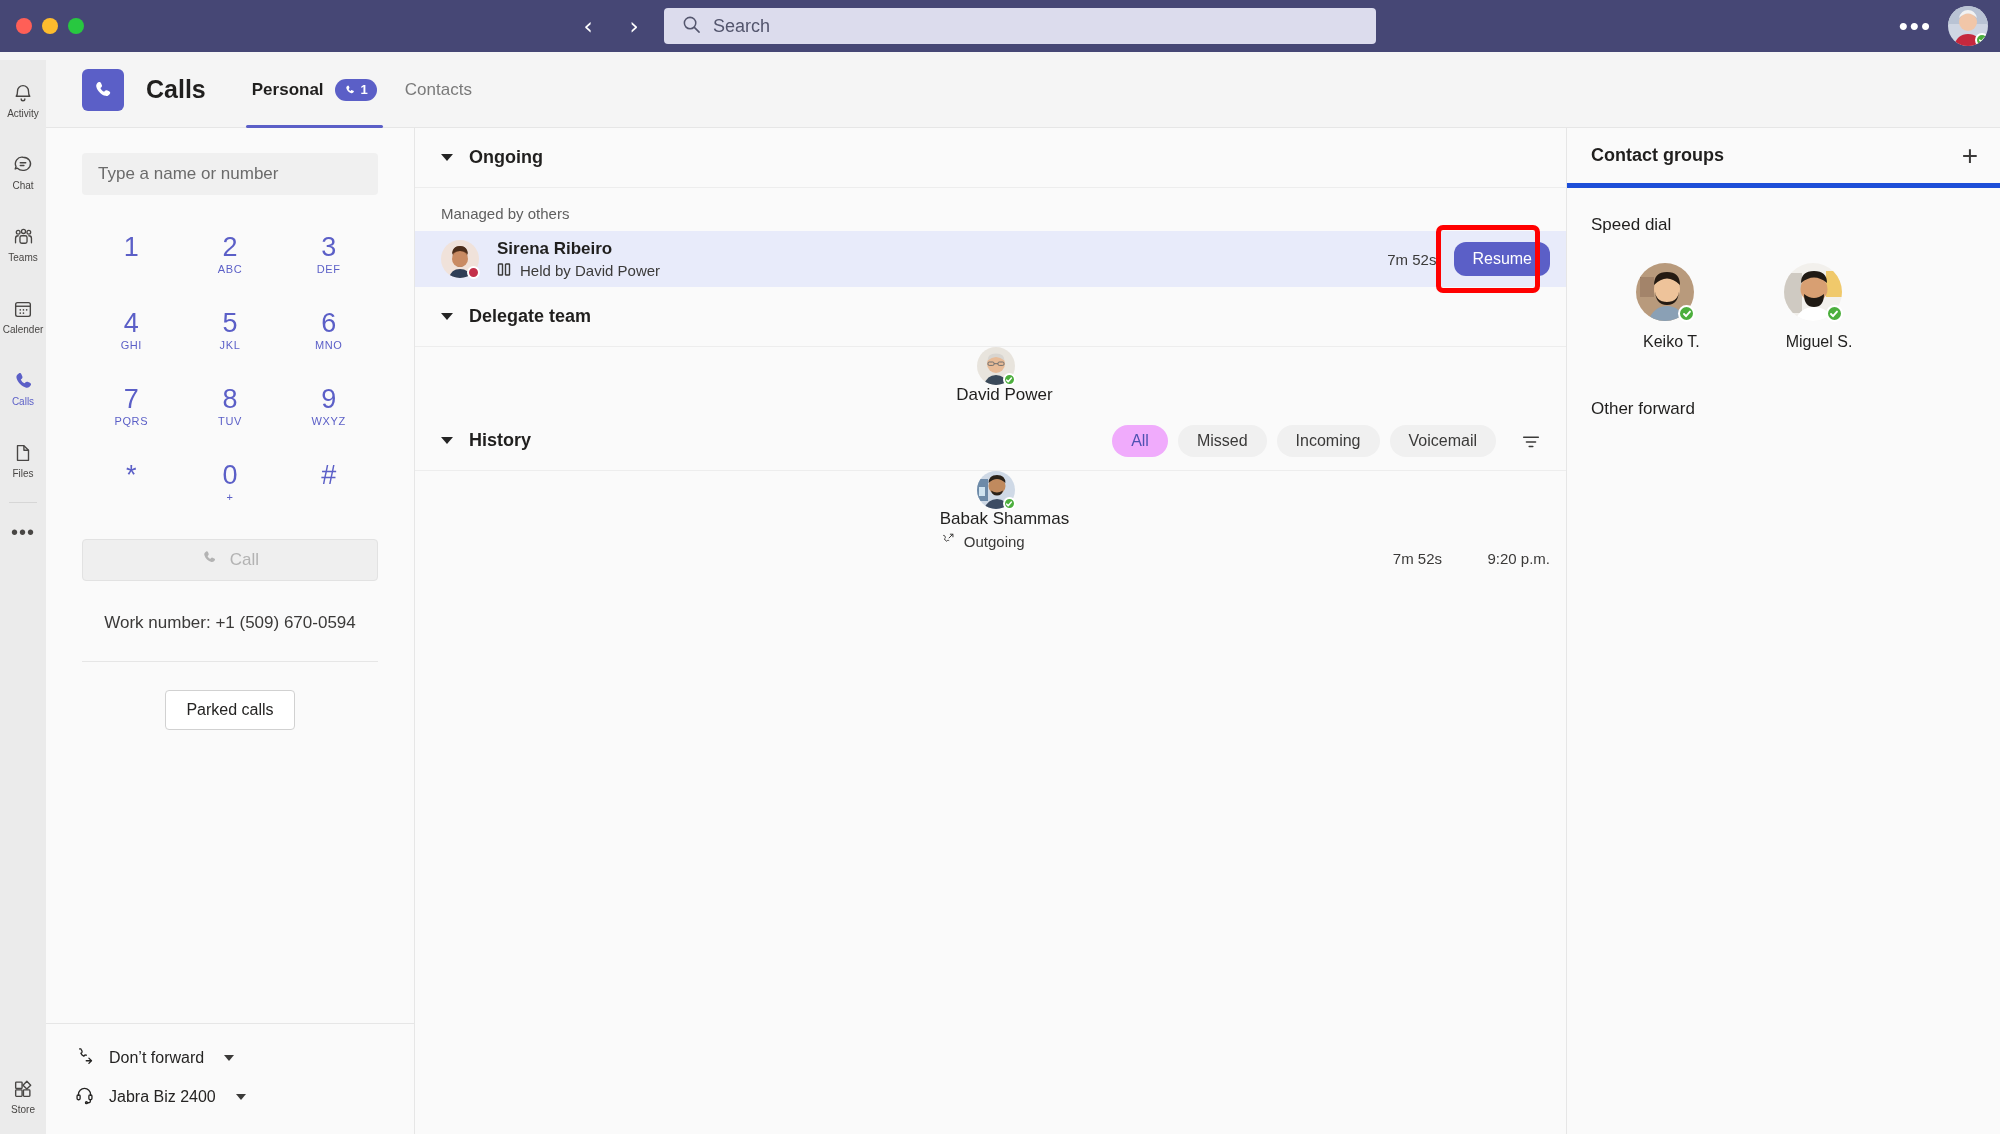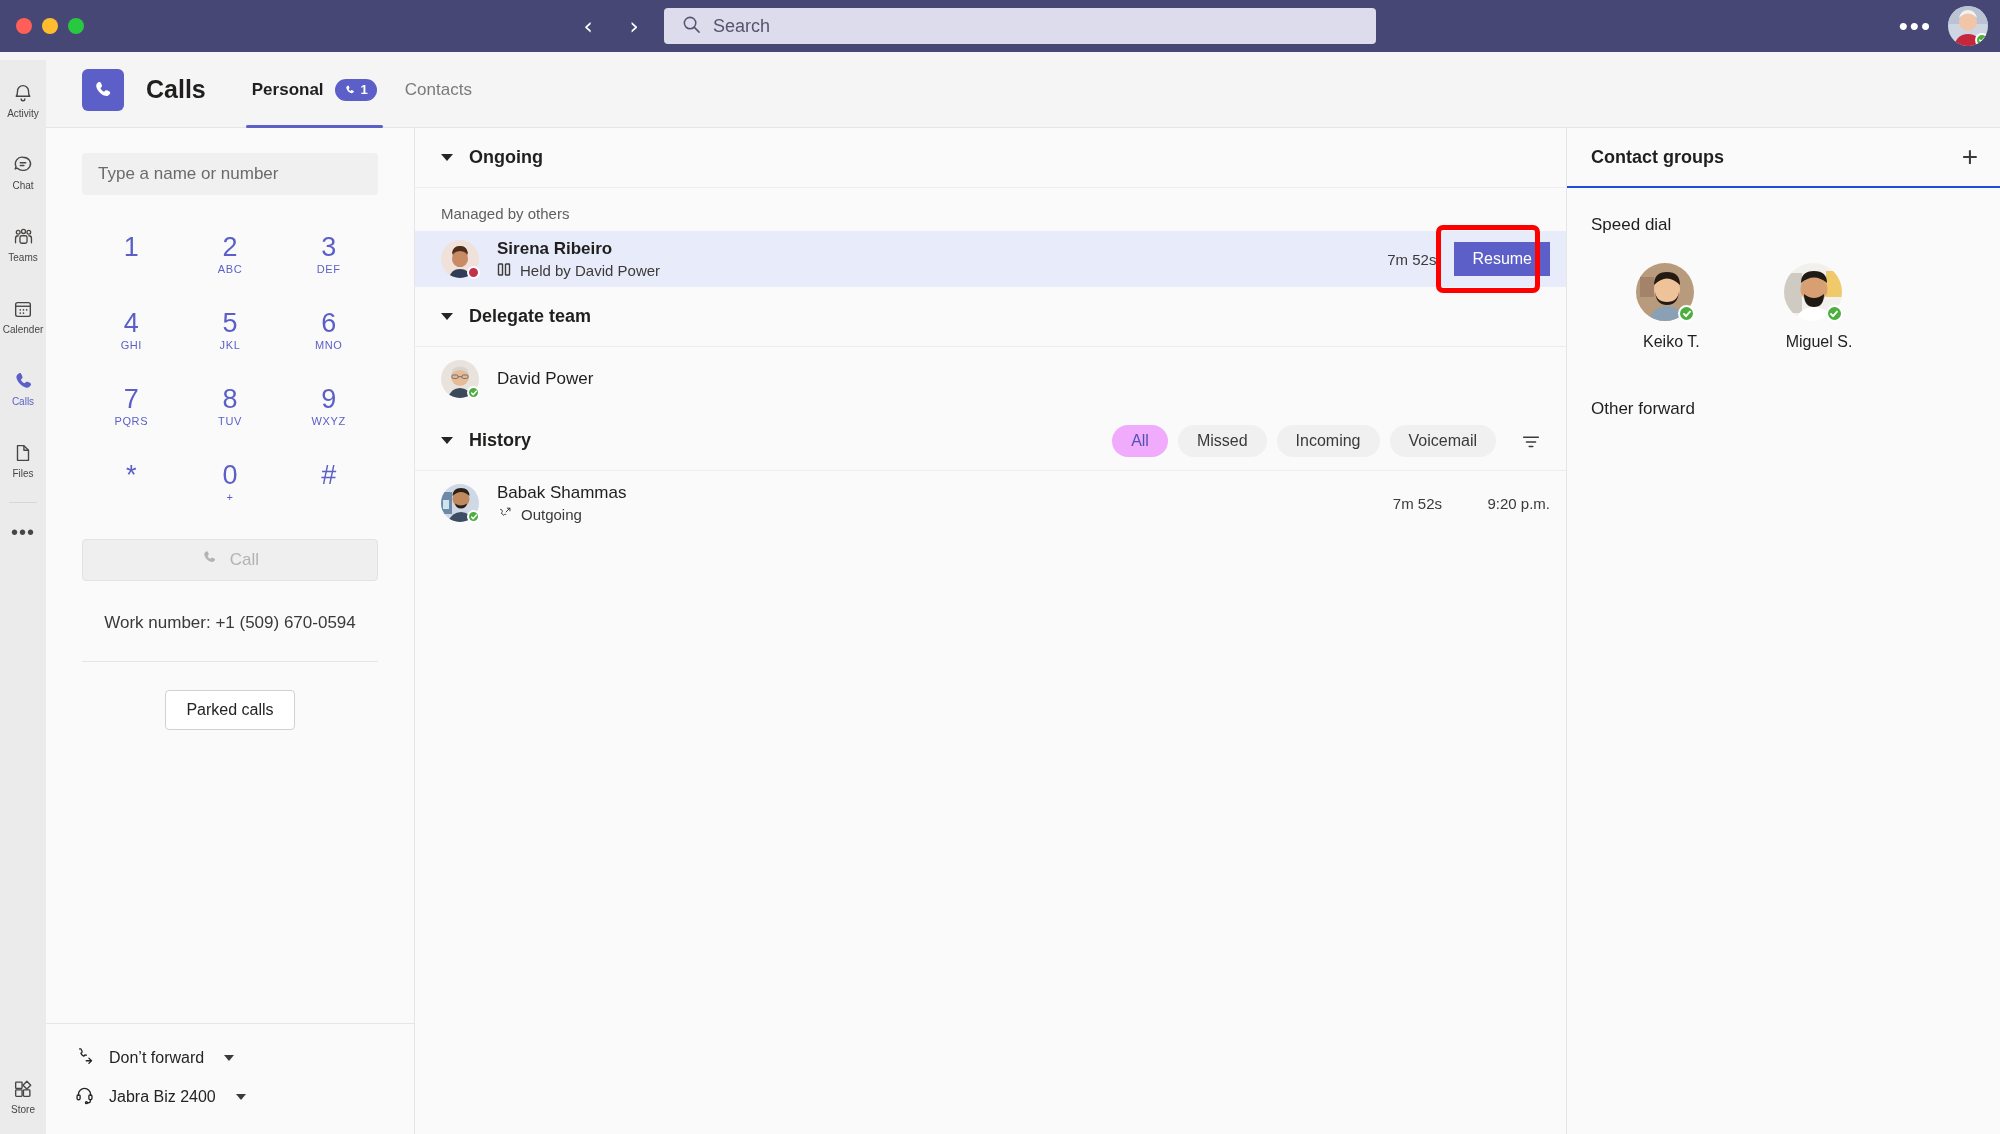--- a/index.html
+++ b/index.html
@@ -146,29 +146,29 @@
   }
   .row-avatar { width: 38px; height: 38px; border-radius: 50%; position: relative; overflow: visible; flex: none; }
   .row-avatar .imgwrap { width: 38px; height: 38px; border-radius: 50%; overflow: hidden; }
   .row-main { margin-left: 18px; display: flex; flex-direction: column; gap: 3px; }
   .row-name { font-size: 17px; font-weight: bold; color: #201f1e; }
   .row-sub { font-size: 15px; color: #3b3a39; display: flex; align-items: center; gap: 9px; }
   .row-right { margin-left: auto; display: flex; align-items: center; gap: 18px; }
   .dur { font-size: 15px; color: #3b3a39; }
   .resume-wrap { position: relative; }
   .resume-btn {
-    background: #5b5fc7; color: #fff; border-radius: 0; height: 34px;
+    background: #5b5fc7; color: #fff; border-radius: 12px; height: 34px;
     padding: 0 18px; display: flex; align-items: center; font-size: 16px;
   }
   .redbox {
     position: absolute; left: -18px; top: -17px; width: 104px; height: 68px;
     border: 5px solid #ff0000; border-radius: 7px; pointer-events: none;
   }
   .plainrow {
-    height: 64px; display: flex; align-items: center; padding: 0 16px 0 26px;
+    height: 64px; display: flex; align-items: center; padding: 0 16px 0 26px; flex-direction: column;
   }
   .plain-name { font-size: 17px; color: #201f1e; margin-left: 18px; }
   .hist-head {
     height: 60px; display: flex; align-items: center; padding: 0 24px 0 26px;
     border-bottom: 1px solid #ededed;
   }
   .pills { margin-left: auto; display: flex; align-items: center; gap: 10px; }
   .pill {
     height: 32px; padding: 0 19px; border-radius: 16px; background: #f0f0f0;
     display: flex; align-items: center; font-size: 16px; color: #3b3a39;
@@ -177,21 +177,21 @@
   .filter-icon { margin-left: 14px; display: flex; align-items: center; }
   .hist-time { font-size: 15px; color: #3b3a39; width: 90px; text-align: right; }
 
   
   .right {
     position: absolute; left: 1567px; top: 128px; width: 433px; height: 1006px;
     background: #fafafa;
   }
   .right-head {
     height: 60px; display: flex; align-items: center; padding: 0 22px 0 24px;
-    border-bottom: 2px solid #1d4ed8;
+    border-bottom: 5px solid #1d4ed8;
   }
   .right-title { font-size: 18px; font-weight: bold; color: #201f1e; }
   .plus { margin-left: auto; color: #3b3a39; font-size: 28px; line-height: 1; font-weight: 300; }
   .group-label { font-size: 17px; color: #201f1e; padding: 27px 0 0 24px; }
   .speedgrid { display: flex; gap: 74px; padding: 28px 0 0 64px; }
   .sd { display: flex; flex-direction: column; align-items: center; gap: 12px; }
   .sd-av { width: 58px; height: 58px; border-radius: 50%; position: relative; }
   .sd-av .imgwrap { width: 58px; height: 58px; border-radius: 50%; overflow: hidden; }
   .sd-name { font-size: 16px; color: #201f1e; margin-left: 12px; }
   .other-label { font-size: 17px; color: #201f1e; padding: 48px 0 0 24px; }

